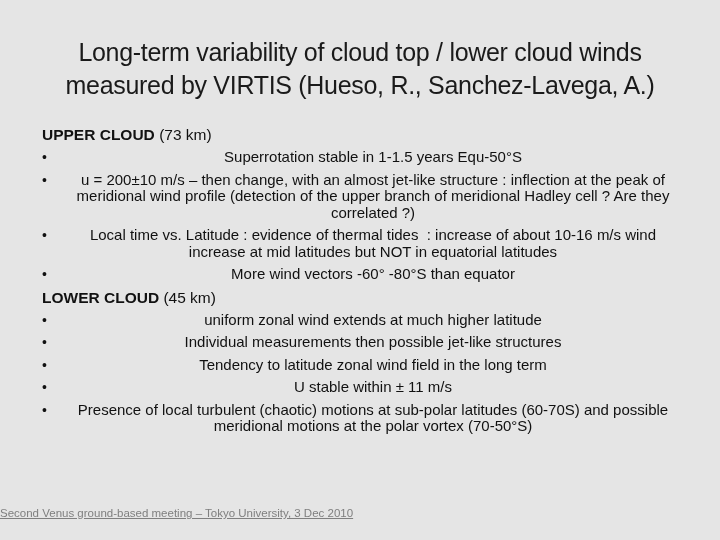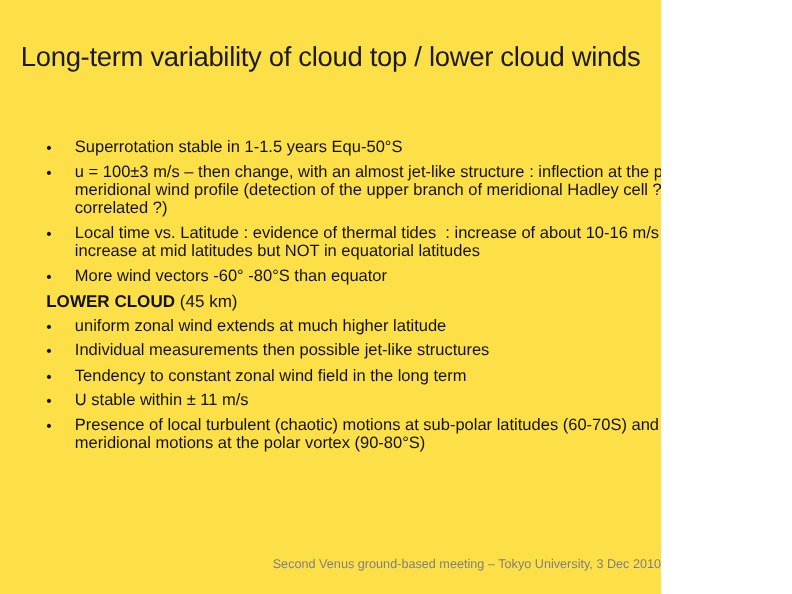--- a/index.html
+++ b/index.html
@@ -1,21 +1,21 @@
 <!DOCTYPE html>
 <html><head>
 <meta charset="utf-8">
 <style>
   * { margin: 0; padding: 0; box-sizing: border-box; }
   html, body { background: #fff; }
   .slide {
     position: relative;
-    width: 601px;
+    width: 720px;
     height: 540px;
-    background: #fde047;
+    background: #e5e5e5;
     font-family: "Liberation Sans", sans-serif;
     color: #111111;
     overflow: hidden;
   }
   .title {
     padding-top: 36px;
     text-align: center;
     font-size: 25px;
     line-height: 33px;
     letter-spacing: -0.3px;
@@ -42,53 +42,57 @@
     line-height: 16.5px;
   }
   .bullet-glyph {
     flex: 0 0 26px;
     width: 26px;
     font-size: 14px;
   }
   .bullet-text {
     flex: 1;
     white-space: pre-wrap;
+    text-align: center;
   }
   .section-lower { margin-top: 4px; }
   .footer {
     position: absolute;
     left: 0;
     right: 0;
     top: 506px;
-    text-align: right;
+    text-align: left;
     font-size: 11.5px;
     line-height: 14px;
     color: #7f7f7f;
+    text-decoration: underline;
   }
 </style>
 </head>
 <body>
 
 <div class="slide">
 
   <div class="title">
     <div>Long-term variability of cloud top / lower cloud winds</div>
+    <div>measured by VIRTIS (Hueso, R., Sanchez-Lavega, A.)</div>
   </div>
 
   <div class="body-content">
 
     <div class="section">
+      <div class="section-heading"><span class="bold">UPPER CLOUD</span><span> (73 km)</span></div>
 
       <div class="bullet-row">
         <span class="bullet-glyph">•</span>
         <span class="bullet-text">Superrotation stable in 1-1.5 years Equ-50°S</span>
       </div>
       <div class="bullet-row">
         <span class="bullet-glyph">•</span>
-        <span class="bullet-text">u = 100±3 m/s – then change, with an almost jet-like structure : inflection at the peak of meridional wind profile (detection of the upper branch of meridional Hadley cell ? Are they correlated ?)</span>
+        <span class="bullet-text">u = 200±10 m/s – then change, with an almost jet-like structure : inflection at the peak of meridional wind profile (detection of the upper branch of meridional Hadley cell ? Are they correlated ?)</span>
       </div>
       <div class="bullet-row">
         <span class="bullet-glyph">•</span>
         <span class="bullet-text">Local time vs. Latitude : evidence of thermal tides  : increase of about 10-16 m/s wind increase at mid latitudes but NOT in equatorial latitudes</span>
       </div>
       <div class="bullet-row">
         <span class="bullet-glyph">•</span>
         <span class="bullet-text">More wind vectors -60° -80°S than equator</span>
       </div>
     </div>
@@ -99,29 +103,29 @@
       <div class="bullet-row">
         <span class="bullet-glyph">•</span>
         <span class="bullet-text">uniform zonal wind extends at much higher latitude</span>
       </div>
       <div class="bullet-row">
         <span class="bullet-glyph">•</span>
         <span class="bullet-text">Individual measurements then possible jet-like structures</span>
       </div>
       <div class="bullet-row">
         <span class="bullet-glyph">•</span>
-        <span class="bullet-text">Tendency to constant zonal wind field in the long term</span>
+        <span class="bullet-text">Tendency to latitude zonal wind field in the long term</span>
       </div>
       <div class="bullet-row">
         <span class="bullet-glyph">•</span>
         <span class="bullet-text">U stable within ± 11 m/s</span>
       </div>
       <div class="bullet-row">
         <span class="bullet-glyph">•</span>
-        <span class="bullet-text">Presence of local turbulent (chaotic) motions at sub-polar latitudes (60-70S) and possible meridional motions at the polar vortex (90-80°S)</span>
+        <span class="bullet-text">Presence of local turbulent (chaotic) motions at sub-polar latitudes (60-70S) and possible meridional motions at the polar vortex (70-50°S)</span>
       </div>
     </div>
 
   </div>
 
   <div class="footer">Second Venus ground-based meeting – Tokyo University, 3 Dec 2010</div>
 
 </div>
 
 </body></html>

